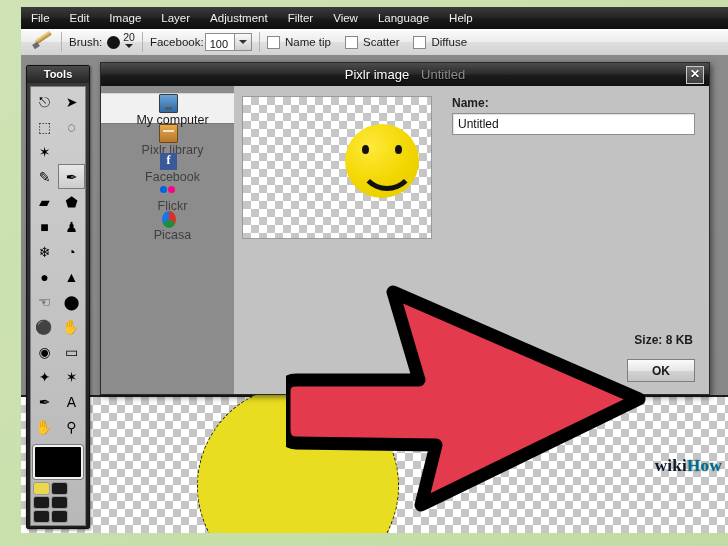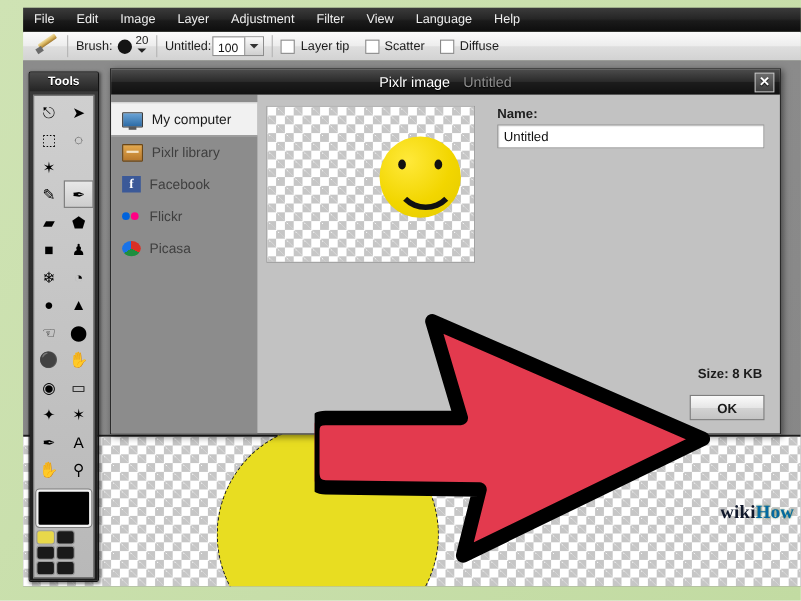--- a/index.html
+++ b/index.html
@@ -224,21 +224,21 @@
     font-weight: bold;
   }
   .dlg-body { display: flex; height: 308px; }
 
   .dlg-side {
     width: 133px; background: #8c8c8c;
     padding-top: 7px; box-sizing: border-box;
   }
   .side-item {
     height: 29px; display: flex; align-items: center;
-    padding-left: 10px; font-size: 12.5px; color: #3f3f3f;
+    padding-left: 10px; font-size: 12.5px; color: #3f3f3f; flex-direction: column;
   }
   .side-item.active {
     background: #f1f1f1; color: #1a1a1a;
     border-top: 1px solid #d6d6d6;
     border-bottom: 1px solid #7c7c7c;
   }
   .side-ico { width: 17px; height: 15px; margin-right: 8px; position: relative; flex: 0 0 17px;}
   
   .ico-monitor { background: linear-gradient(to bottom,#6ba4d6,#2b6aa5); border:1px solid #3b3b3b; border-radius:1px; height: 12px;}
   .ico-monitor:after{content:"";position:absolute;left:5px;top:12px;width:7px;height:3px;background:#55585c;}
@@ -365,29 +365,29 @@
   <div class="optionbar">
     <div class="brush-pencil"></div>
     <div class="sep"></div>
     <span class="lbl">Brush:</span>
     <span class="brush-dot"></span>
     <span class="brush-size">
       <span>20</span>
       <span class="caret"></span>
     </span>
     <div class="sep"></div>
-    <span class="lbl">Untitled:</span>
+    <span class="lbl">Facebook:</span>
     <span class="num-field">
       <span class="val">100</span>
       <span class="dd"></span>
     </span>
     <div class="sep"></div>
     <span class="chk">
       <span class="box"></span>
-      <span>Layer tip</span>
+      <span>Name tip</span>
     </span>
     <span class="chk">
       <span class="box"></span>
       <span>Scatter</span>
     </span>
     <span class="chk">
       <span class="box"></span>
       <span>Diffuse</span>
     </span>
   </div>

